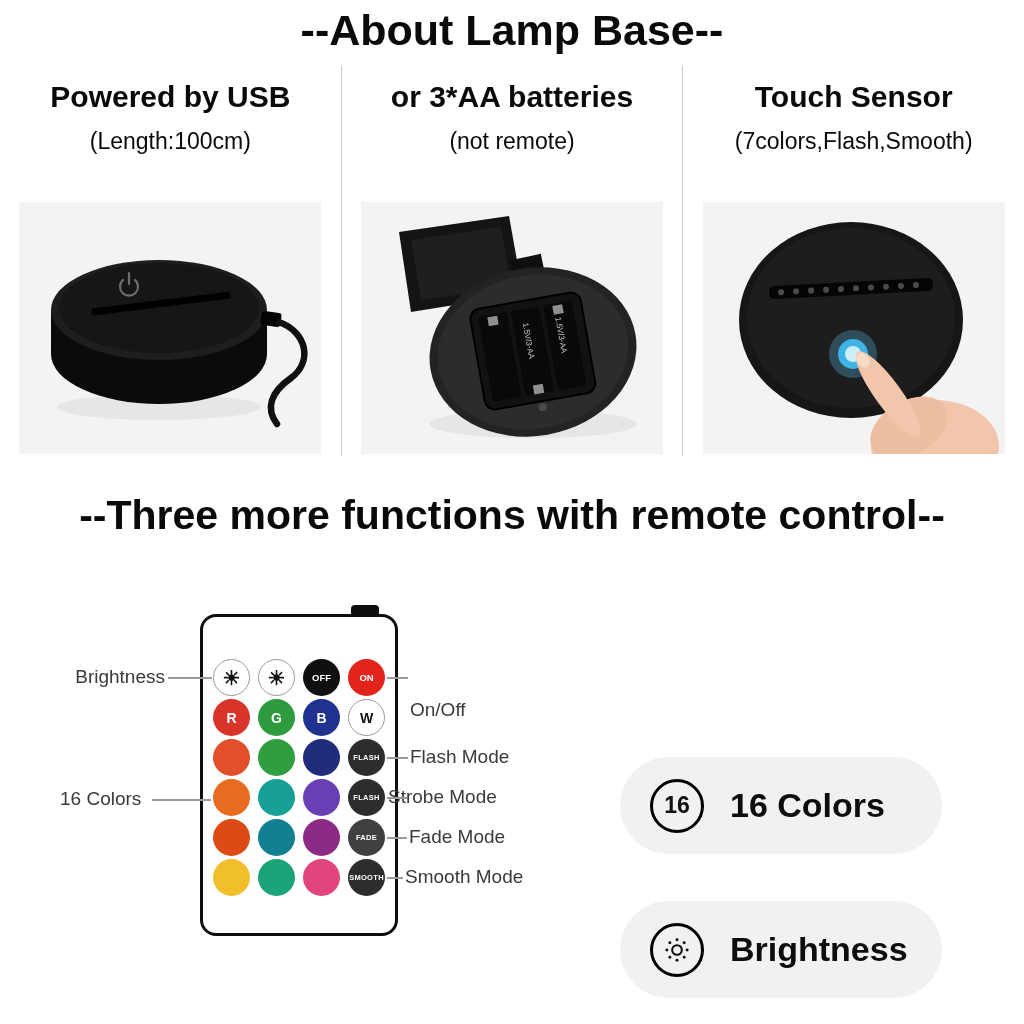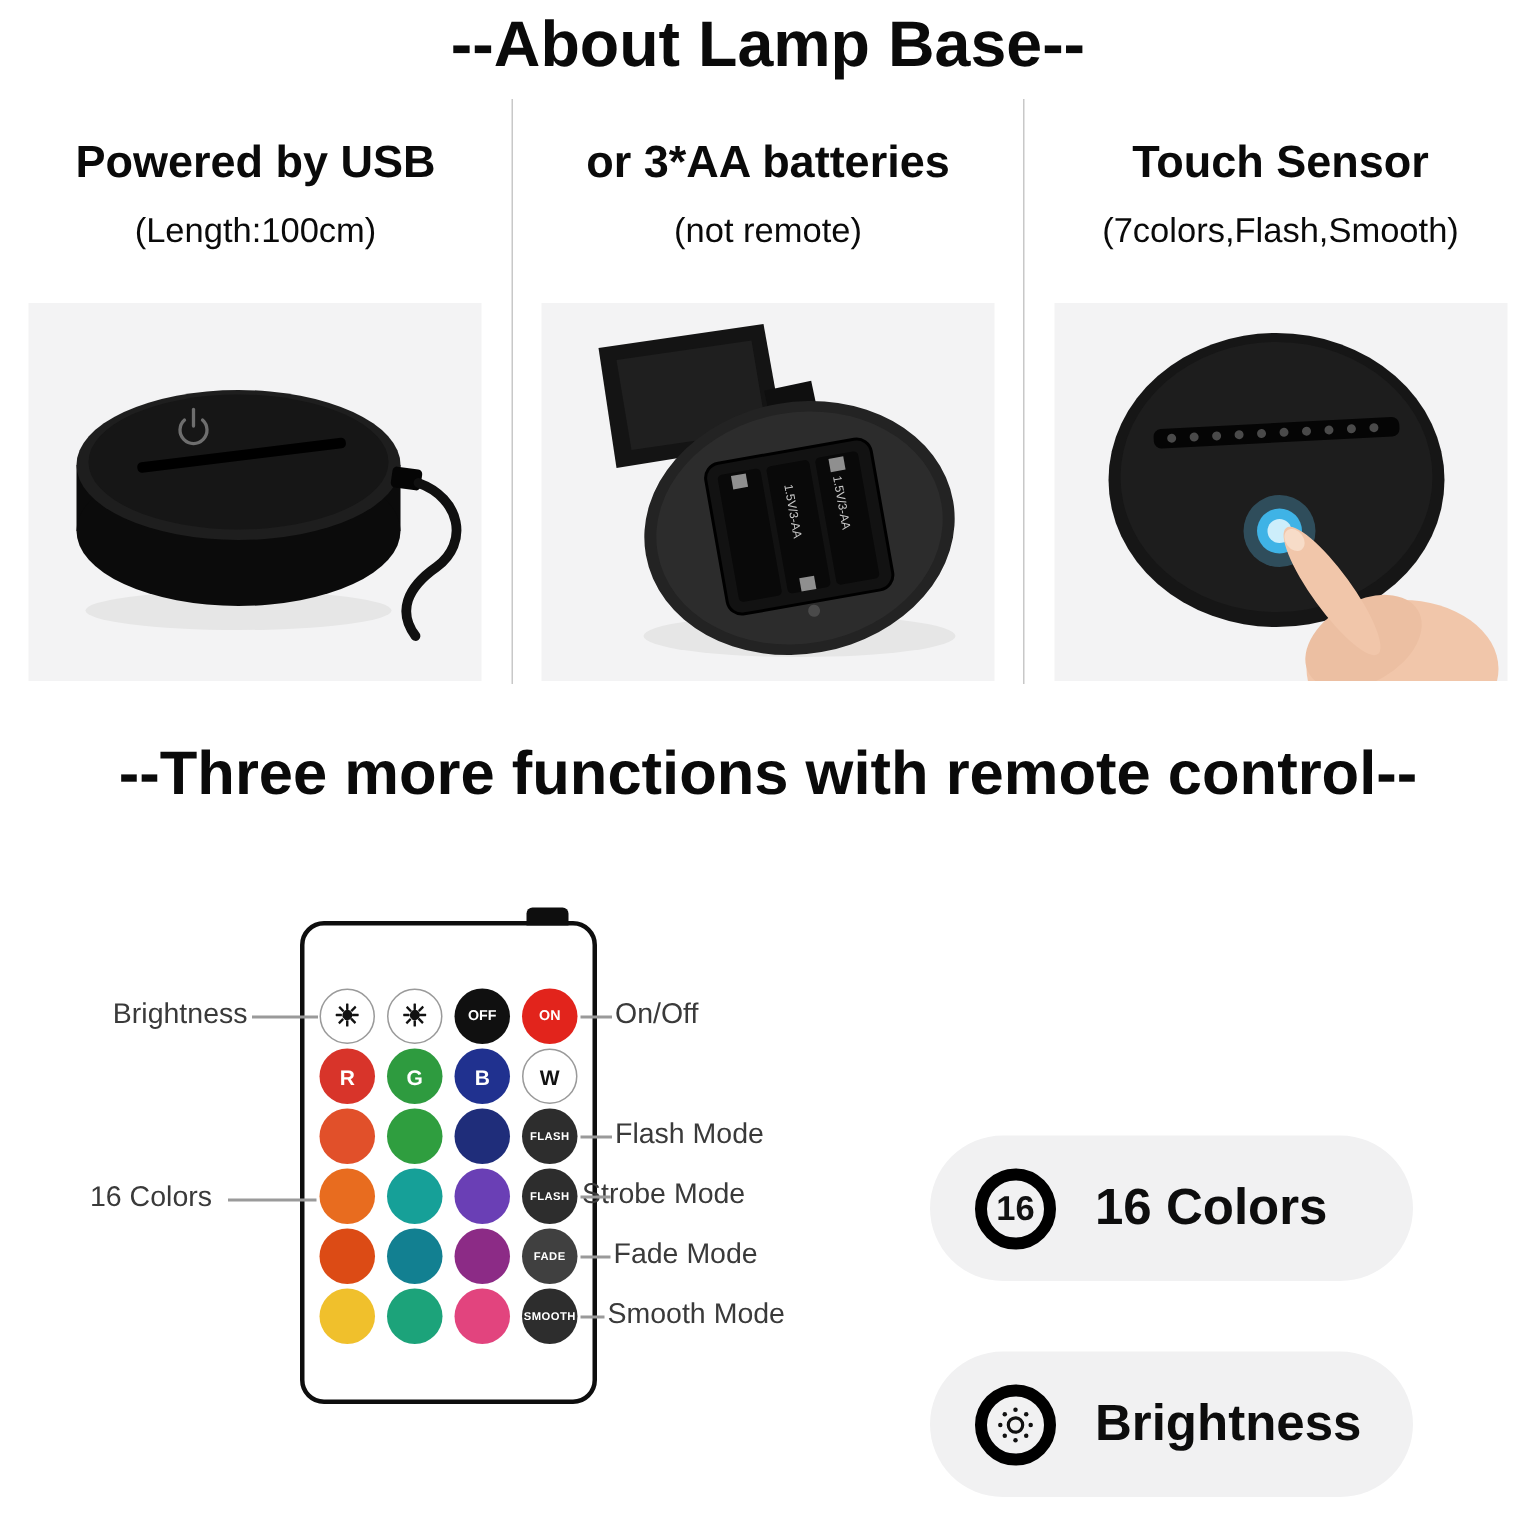--- a/index.html
+++ b/index.html
@@ -6,21 +6,21 @@
   html,body { background:#fff; }
   .canvas { position:relative; width:1024px; height:1024px; background:#ffffff;
             font-family:Liberation Sans, sans-serif; color:#0a0a0a; overflow:hidden; }
 
   .main-title { position:absolute; top:6px; left:0; width:100%; text-align:center;
                 font-size:43px; font-weight:700; }
 
   .panels { position:absolute; top:66px; left:0; width:100%; height:390px; display:flex; }
   .panel { flex:1; position:relative; text-align:center; }
   .panel + .panel { border-left:1px solid #c8c8c8; }
-  .panel-title { font-size:30px; font-weight:700; margin-top:26px; }
+  .panel-title { font-size:30px; font-weight:700; margin-top:14px; }
   .panel-sub { font-size:23px; font-weight:400; margin-top:14px; }
   .photo { position:absolute; bottom:2px; left:50%; transform:translateX(-50%);
            width:302px; height:252px; background:#f3f3f4; }
   .photo svg { width:100%; height:100%; display:block; }
 
   .section-title { position:absolute; top:492px; left:0; width:100%; text-align:center;
                    font-size:41px; font-weight:700; }
 
   .remote-body { position:absolute; left:200px; top:614px; width:198px; height:322px;
                  background:#fff; border:3px solid #0e0e0e; border-radius:16px; }
@@ -35,21 +35,21 @@
   .rbtn.glyph { font-size:20px; }
   .rbtn.small-label { font-size:9.5px; }
   .rbtn.letter { font-size:14px; }
   .rbtn.mode { font-size:7.5px; letter-spacing:0.3px; }
 
   .callout { position:absolute; font-size:19px; color:#3a3a3a; white-space:nowrap; }
   .cline { position:absolute; height:1.5px; background:#9a9a9a; }
 
   .pill { position:absolute; left:620px; width:322px; height:97px; background:#f1f1f2;
           border-radius:49px; display:flex; align-items:center; padding-left:30px; gap:26px; }
-  .pill-icon { width:54px; height:54px; border:8px solid #000000; border-radius:50%;
+  .pill-icon { width:54px; height:54px; border:3px solid #000000; border-radius:50%;
                display:flex; align-items:center; justify-content:center; flex:none;
                font-weight:700; font-size:23px; color:#111; }
   .pill-label { font-size:34px; font-weight:600; color:#0d0d0d; }
 </style>
 </head>
 <body>
 
 <div class="canvas">
 
   <h1 class="main-title">--About Lamp Base--</h1>
@@ -167,21 +167,21 @@
       <div class="rbtn" style="background: rgb(18, 128, 145);"></div>
       <div class="rbtn" style="background: rgb(140, 43, 134);"></div>
       <div class="rbtn mode" style="background: #404040; color: rgb(255, 255, 255);">FADE</div>
       <div class="rbtn" style="background: rgb(240, 192, 44);"></div>
       <div class="rbtn" style="background: rgb(28, 163, 122);"></div>
       <div class="rbtn" style="background: rgb(226, 68, 126);"></div>
       <div class="rbtn mode" style="background: rgb(45, 45, 45); color: rgb(255, 255, 255);">SMOOTH</div>
     </div>
 
   <div class="callout" style="left:30px; top:666px; width:135px; text-align:right;">Brightness</div>
-  <div class="callout" style="left:410px; top:666px;">On/Off</div>
+  <div class="callout" style="left:410px; top:699px;">On/Off</div>
   <div class="callout" style="left:410px; top:746px;">Flash Mode</div>
   <div class="callout" style="left:388px; top:786px;">Strobe Mode</div>
   <div class="callout" style="left:409px; top:826px;">Fade Mode</div>
   <div class="callout" style="left:405px; top:866px;">Smooth Mode</div>
   <div class="callout" style="left:60px; top:788px;">16 Colors</div>
 
   <div class="cline" style="left:168px; top:677px; width:44px;"></div>
   <div class="cline" style="left:387px; top:677px; width:21px;"></div>
   <div class="cline" style="left:387px; top:757px; width:21px;"></div>
   <div class="cline" style="left:387px; top:797px; width:20px;"></div>

